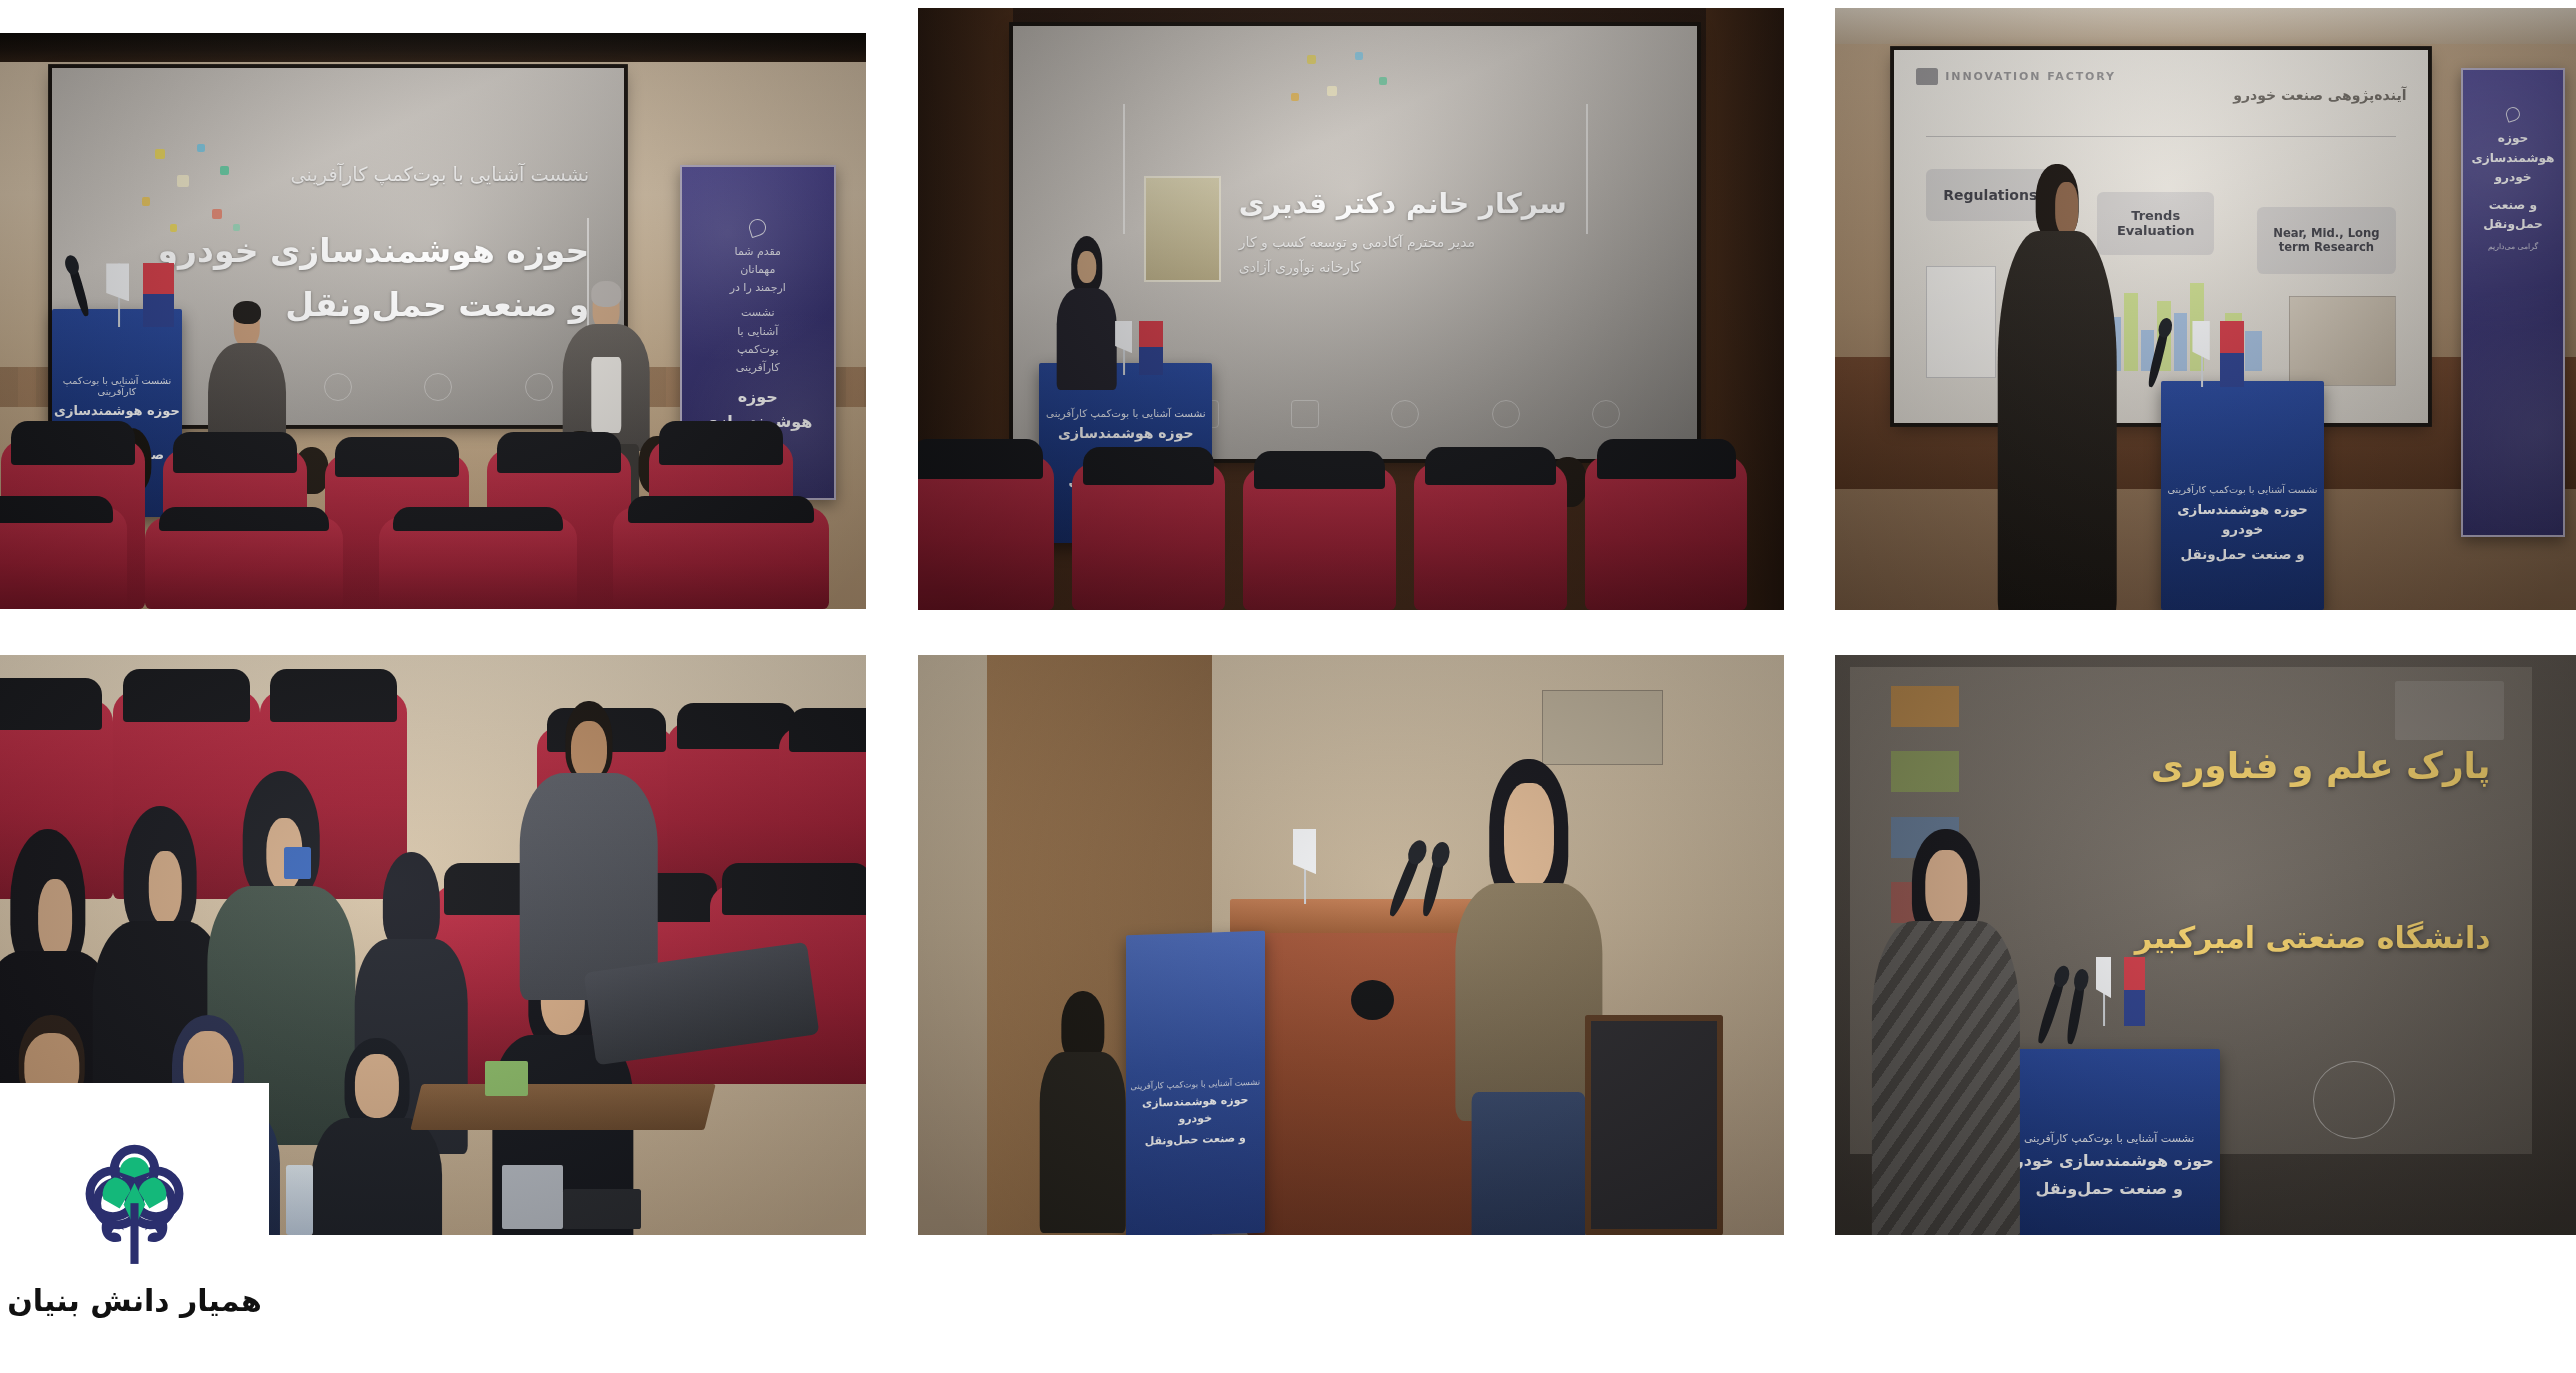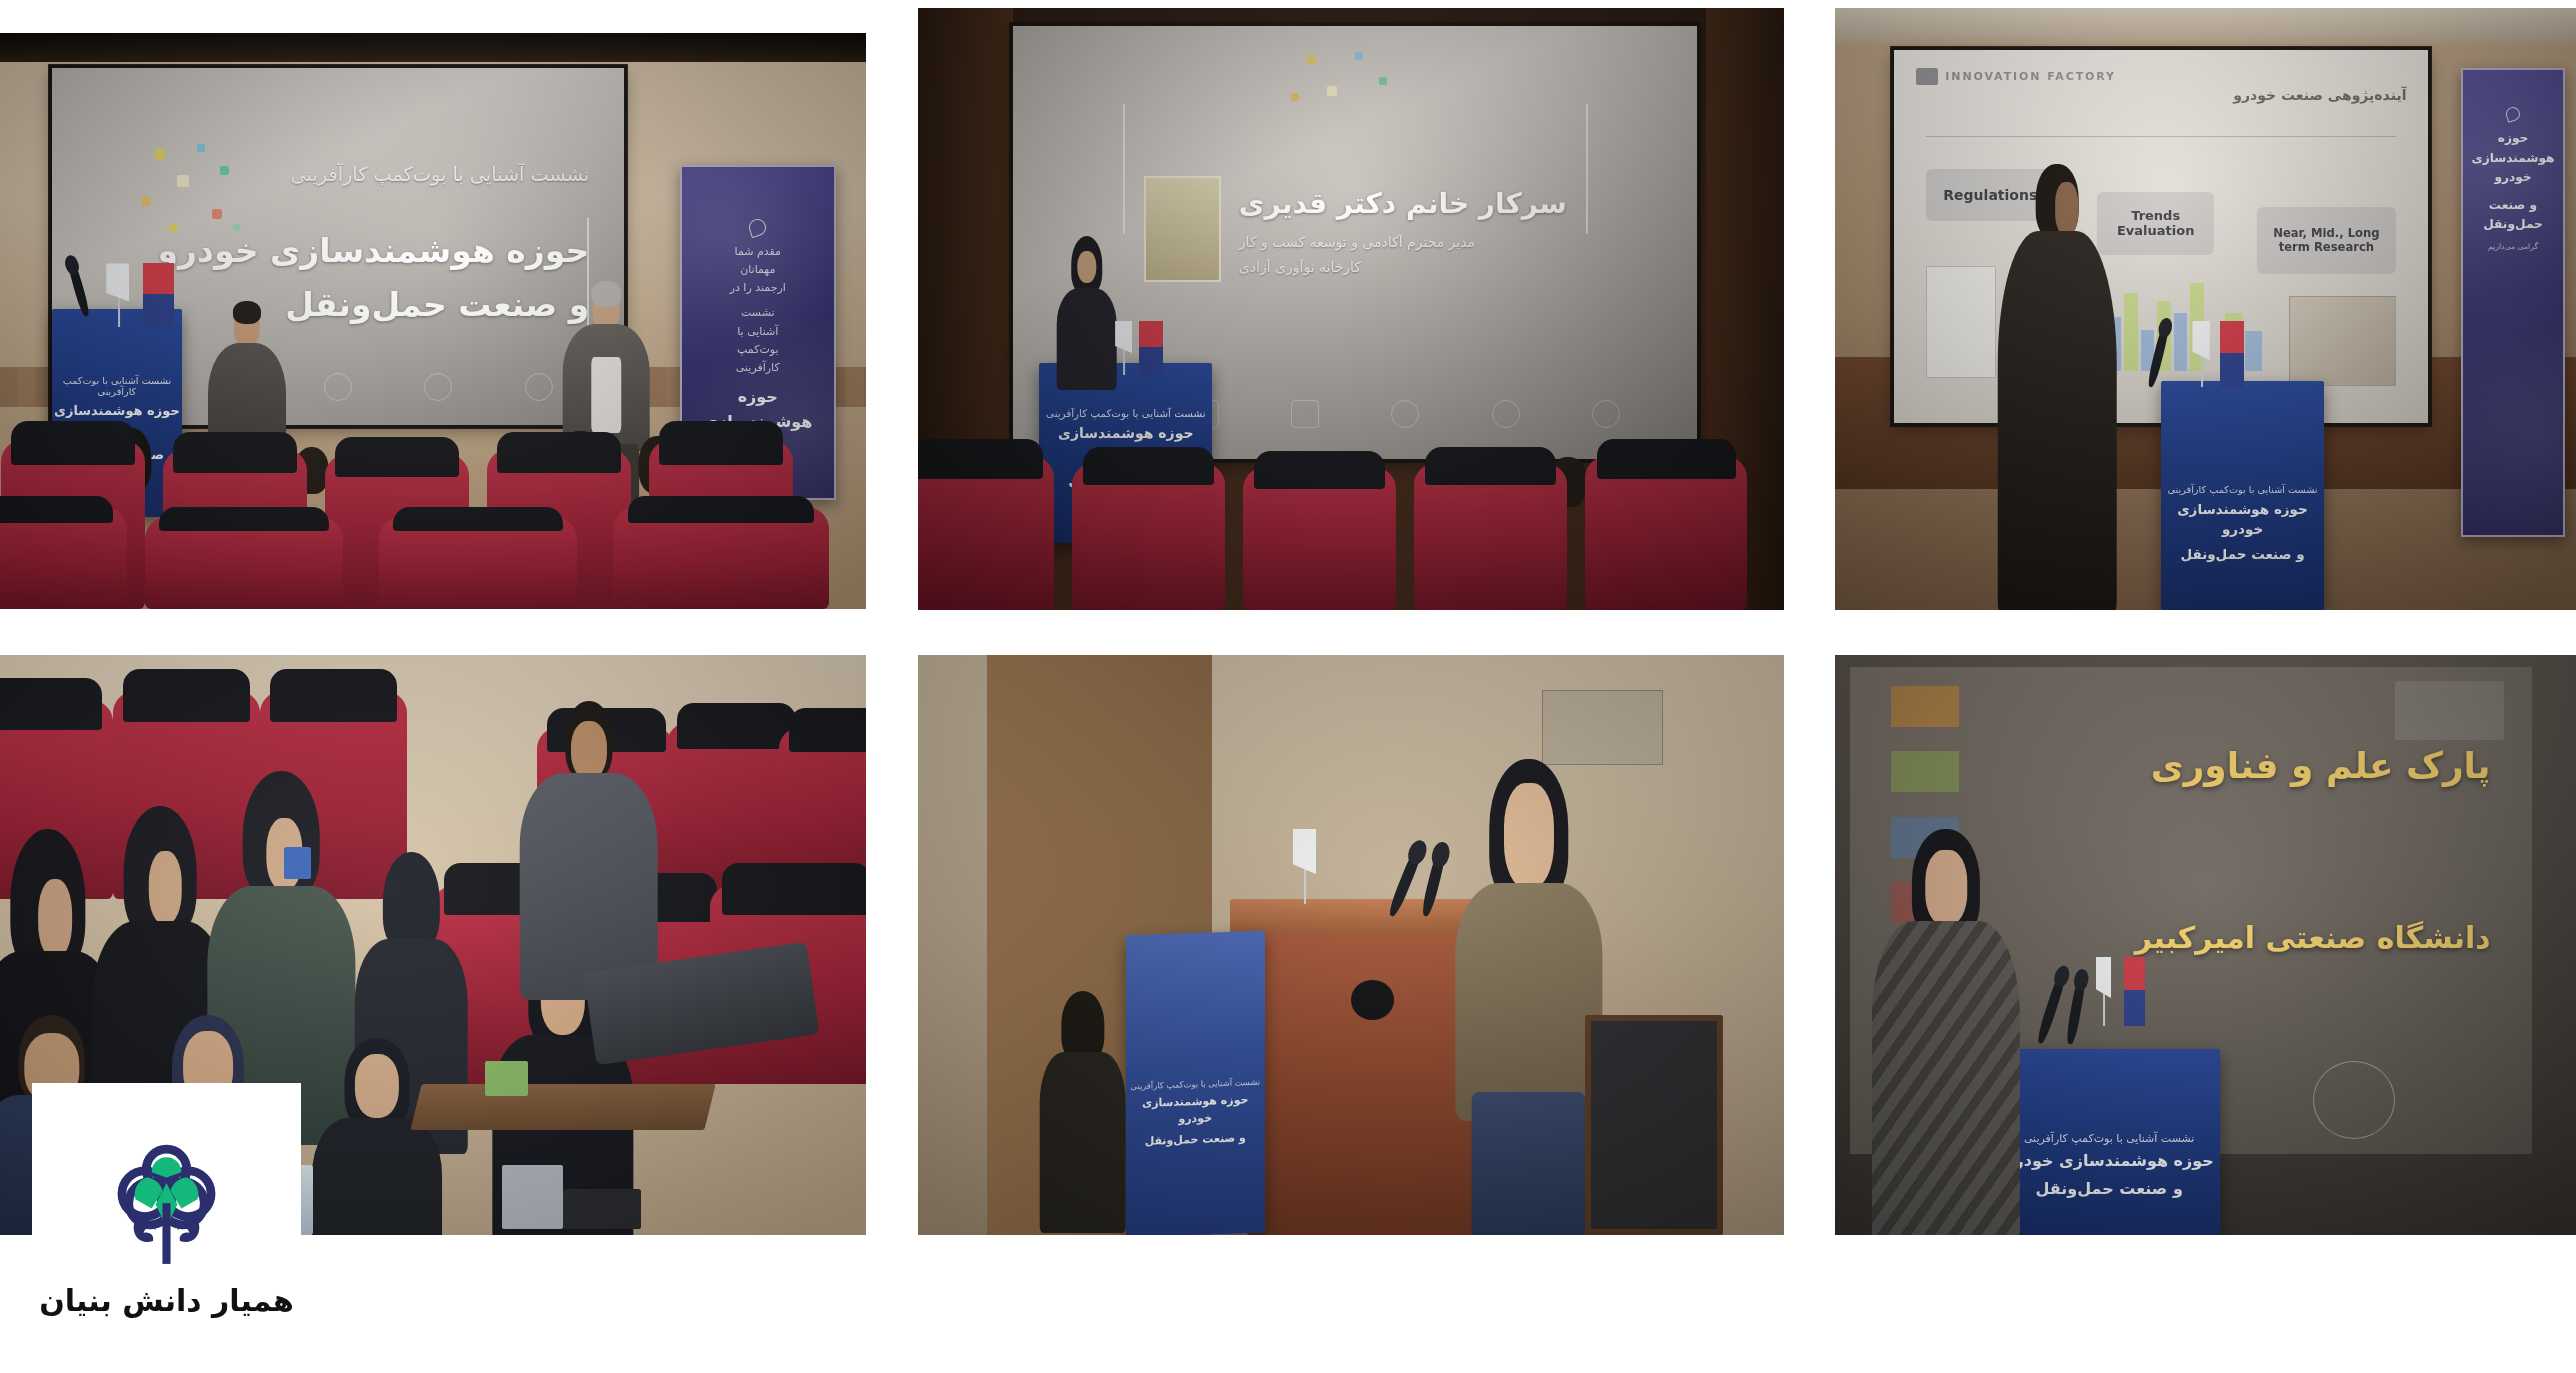--- a/index.html
+++ b/index.html
@@ -118,21 +118,21 @@
   .p-head{position:absolute;left:50%;transform:translateX(-50%);
       border-radius:46% 46% 40% 40%;}
   .p-body{position:absolute;left:50%;transform:translateX(-50%);
       border-radius:44% 44% 12% 12%;}
 
   .shade{position:absolute;inset:0;pointer-events:none;}
 
   
   .badge{position:absolute;left:0;top:1083px;width:269px;height:290px;
       background:#ffffff;display:flex;flex-direction:column;
-      align-items:center;justify-content:center;gap:16.7px;z-index:40;margin-left:32px;}
+      align-items:center;justify-content:center;gap:16.7px;z-index:40;}
   .badge-mark{width:135px;height:129px;}
   .badge-text{font-size:30px;font-weight:700;color:#111;direction:rtl;
       letter-spacing:0.6px;}
 
   .hidden-lbl{position:absolute;width:0.6px;height:0.6px;overflow:hidden;
       clip:rect(0 0 0 0);}
 </style>
 </head>
 <body>
 

